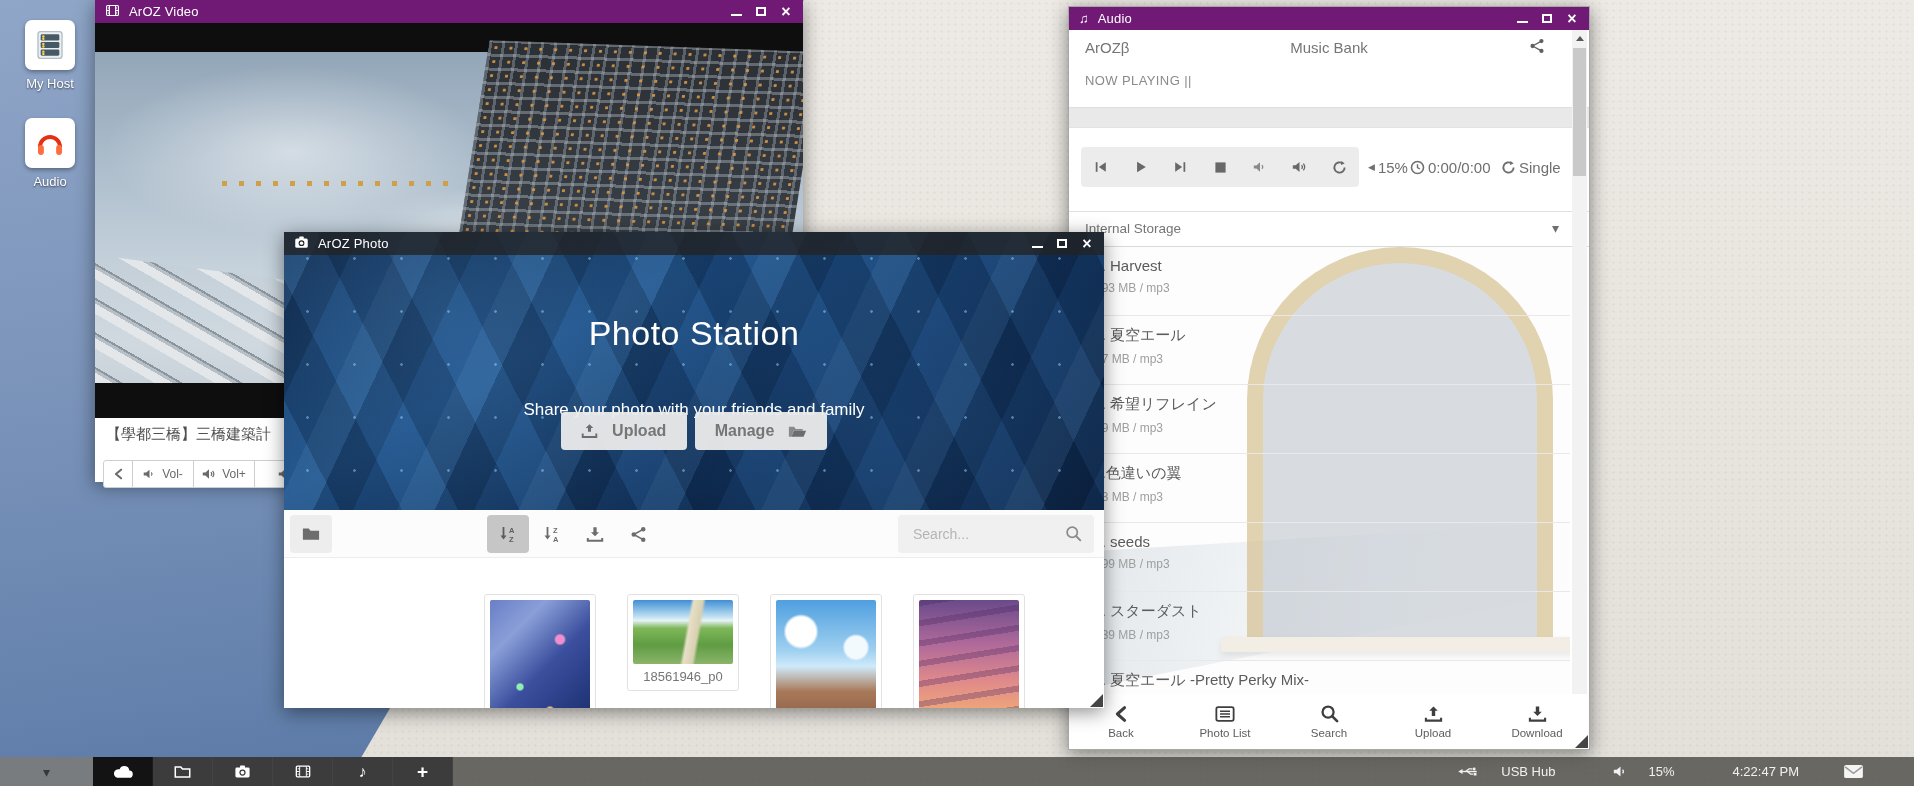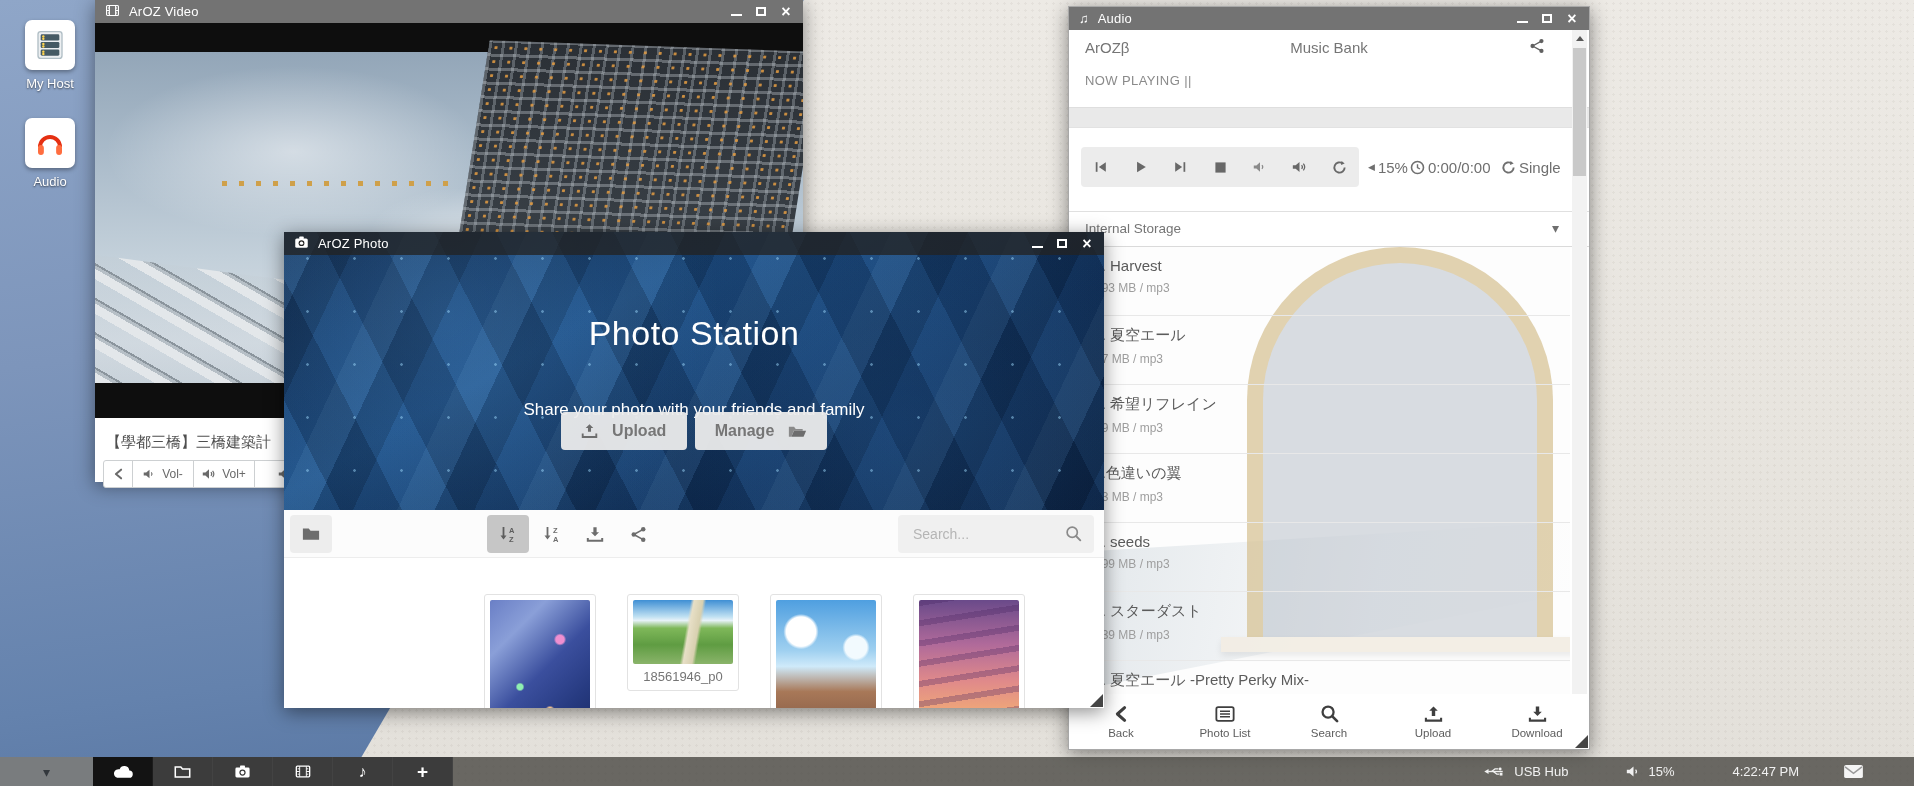--- a/index.html
+++ b/index.html
@@ -16,21 +16,21 @@
 
   
   .desk-icon { position:absolute; left:14px; width:72px; text-align:center; cursor:pointer; }
   .di-host { top:20px; } .di-audio { top:118px; }
   .icon-card { width:50px; height:50px; margin:0 auto; background:#fff; border-radius:7px;
                box-shadow:0 2px 4px rgba(0,0,0,.35); display:flex; align-items:center; justify-content:center; }
   .icon-label { margin-top:6px; font-size:13px; color:#fff; text-shadow:0 1px 2px rgba(0,0,0,.65); }
 
   
   .window { position:absolute; box-shadow:0 4px 18px rgba(0,0,0,.45); background:#fff; }
-  .titlebar { position:absolute; left:0; top:0; right:0; height:23px; background:#737373;
+  .titlebar { position:absolute; left:0; top:0; right:0; height:23px; background:#701a75;
               color:#fff; display:flex; align-items:center; padding:0 10px; font-size:13px; }
   .titlebar.translucent { background:rgba(34,34,34,.78); }
   .tb-title { margin-left:9px; letter-spacing:.2px; }
   .tb-controls { margin-left:auto; display:flex; align-items:center; gap:11px; }
   .ctl { width:14px; height:14px; display:flex; align-items:center; justify-content:center;
          color:#fff; cursor:pointer; }
   .ctl-min i { display:block; width:11px; height:2px; background:#fff; margin-top:6px; }
   .ctl-max i { display:block; width:10px; height:9px; border:2px solid #fff; }
   .ctl-close { font-size:16px; font-weight:bold; line-height:14px; }
   .grip { position:absolute; right:1px; bottom:1px; width:0; height:0;
@@ -50,21 +50,21 @@
              repeating-linear-gradient(90deg, rgba(215,224,231,.28) 0 3px, transparent 3px 13px),
              repeating-linear-gradient(0deg, rgba(228,234,240,.30) 0 3px, transparent 3px 14px),
              linear-gradient(180deg,#2b3036,#3a4148);
            background-size:15px 14px, auto, auto, auto; }
   .bridges { position:absolute; left:0; bottom:0; width:56%; height:44%;
              background:repeating-linear-gradient(30deg,#e3e7ea 0 9px,#b6bfc6 9px 12px,#8b959d 12px 14px,rgba(195,205,212,.3) 14px 30px);
              clip-path:polygon(0 12%, 100% 48%, 100% 100%, 0 100%); }
   .torches { position:absolute; left:18%; top:39%; width:33%; height:5px;
              background:repeating-linear-gradient(90deg,#cfa04a 0 5px,transparent 5px 17px); }
   .video-footer { position:absolute; left:0; top:418px; right:0; bottom:0; background:#fff; }
-  .video-caption { position:absolute; left:11px; top:7px; font-size:15px; color:#4f4f4f; white-space:nowrap;margin-top:8px; }
+  .video-caption { position:absolute; left:11px; top:7px; font-size:15px; color:#4f4f4f; white-space:nowrap; }
   .video-btns { position:absolute; left:8px; top:42px; display:flex; }
   .vbtn { height:28px; border:1px solid #cdd0d2; background:#fff; color:#6a6a6a; font-size:12px;
           display:inline-flex; align-items:center; justify-content:center; gap:6px; margin-right:-1px; cursor:pointer; }
   .vbtn:first-child { border-radius:3px 0 0 3px; width:30px; }
   .vbtn.w { width:62px; }
   .vbtn svg { flex:none; }
 
   
   .photo-window { left:284px; top:232px; width:820px; height:476px; z-index:6; overflow:hidden; }
   .hero { position:absolute; left:0; top:0; right:0; height:278px; overflow:hidden;
@@ -172,21 +172,21 @@
              background:rgba(74,72,68,.80); display:flex; z-index:10; }
   .tb-collapse { width:93px; background:rgba(222,220,216,.30); display:flex; align-items:center;
                  justify-content:center; color:#33383d; font-size:14px; cursor:pointer; }
   .tb-apps { display:flex; }
   .tb-app { width:60px; height:29px; display:flex; align-items:center; justify-content:center;
             background:#3c3c3c; color:#fff; cursor:pointer; border-right:1px solid rgba(255,255,255,.04); }
   .tb-app.active { background:#131313; }
   .tb-app .glyph { font-size:16px; line-height:1; }
   .tb-tray { position:absolute; right:0; top:0; height:29px; display:flex; align-items:center;
              color:#f1f1f1; font-size:13px; }
-  .tray-item { display:flex; align-items:center; gap:7px; cursor:pointer; }
+  .tray-item { display:flex; align-items:center; gap:20px; cursor:pointer; }
   .tray-usb { margin-right:58px; } .tray-vol { margin-right:58px; }
   .tray-clock { margin-right:44px; } .tray-mail { margin-right:50px; }
 </style>
 </head>
 <body>
 
 <div class="stage">
   <div class="sky"></div>
 
   <div class="desk-icon di-host">

